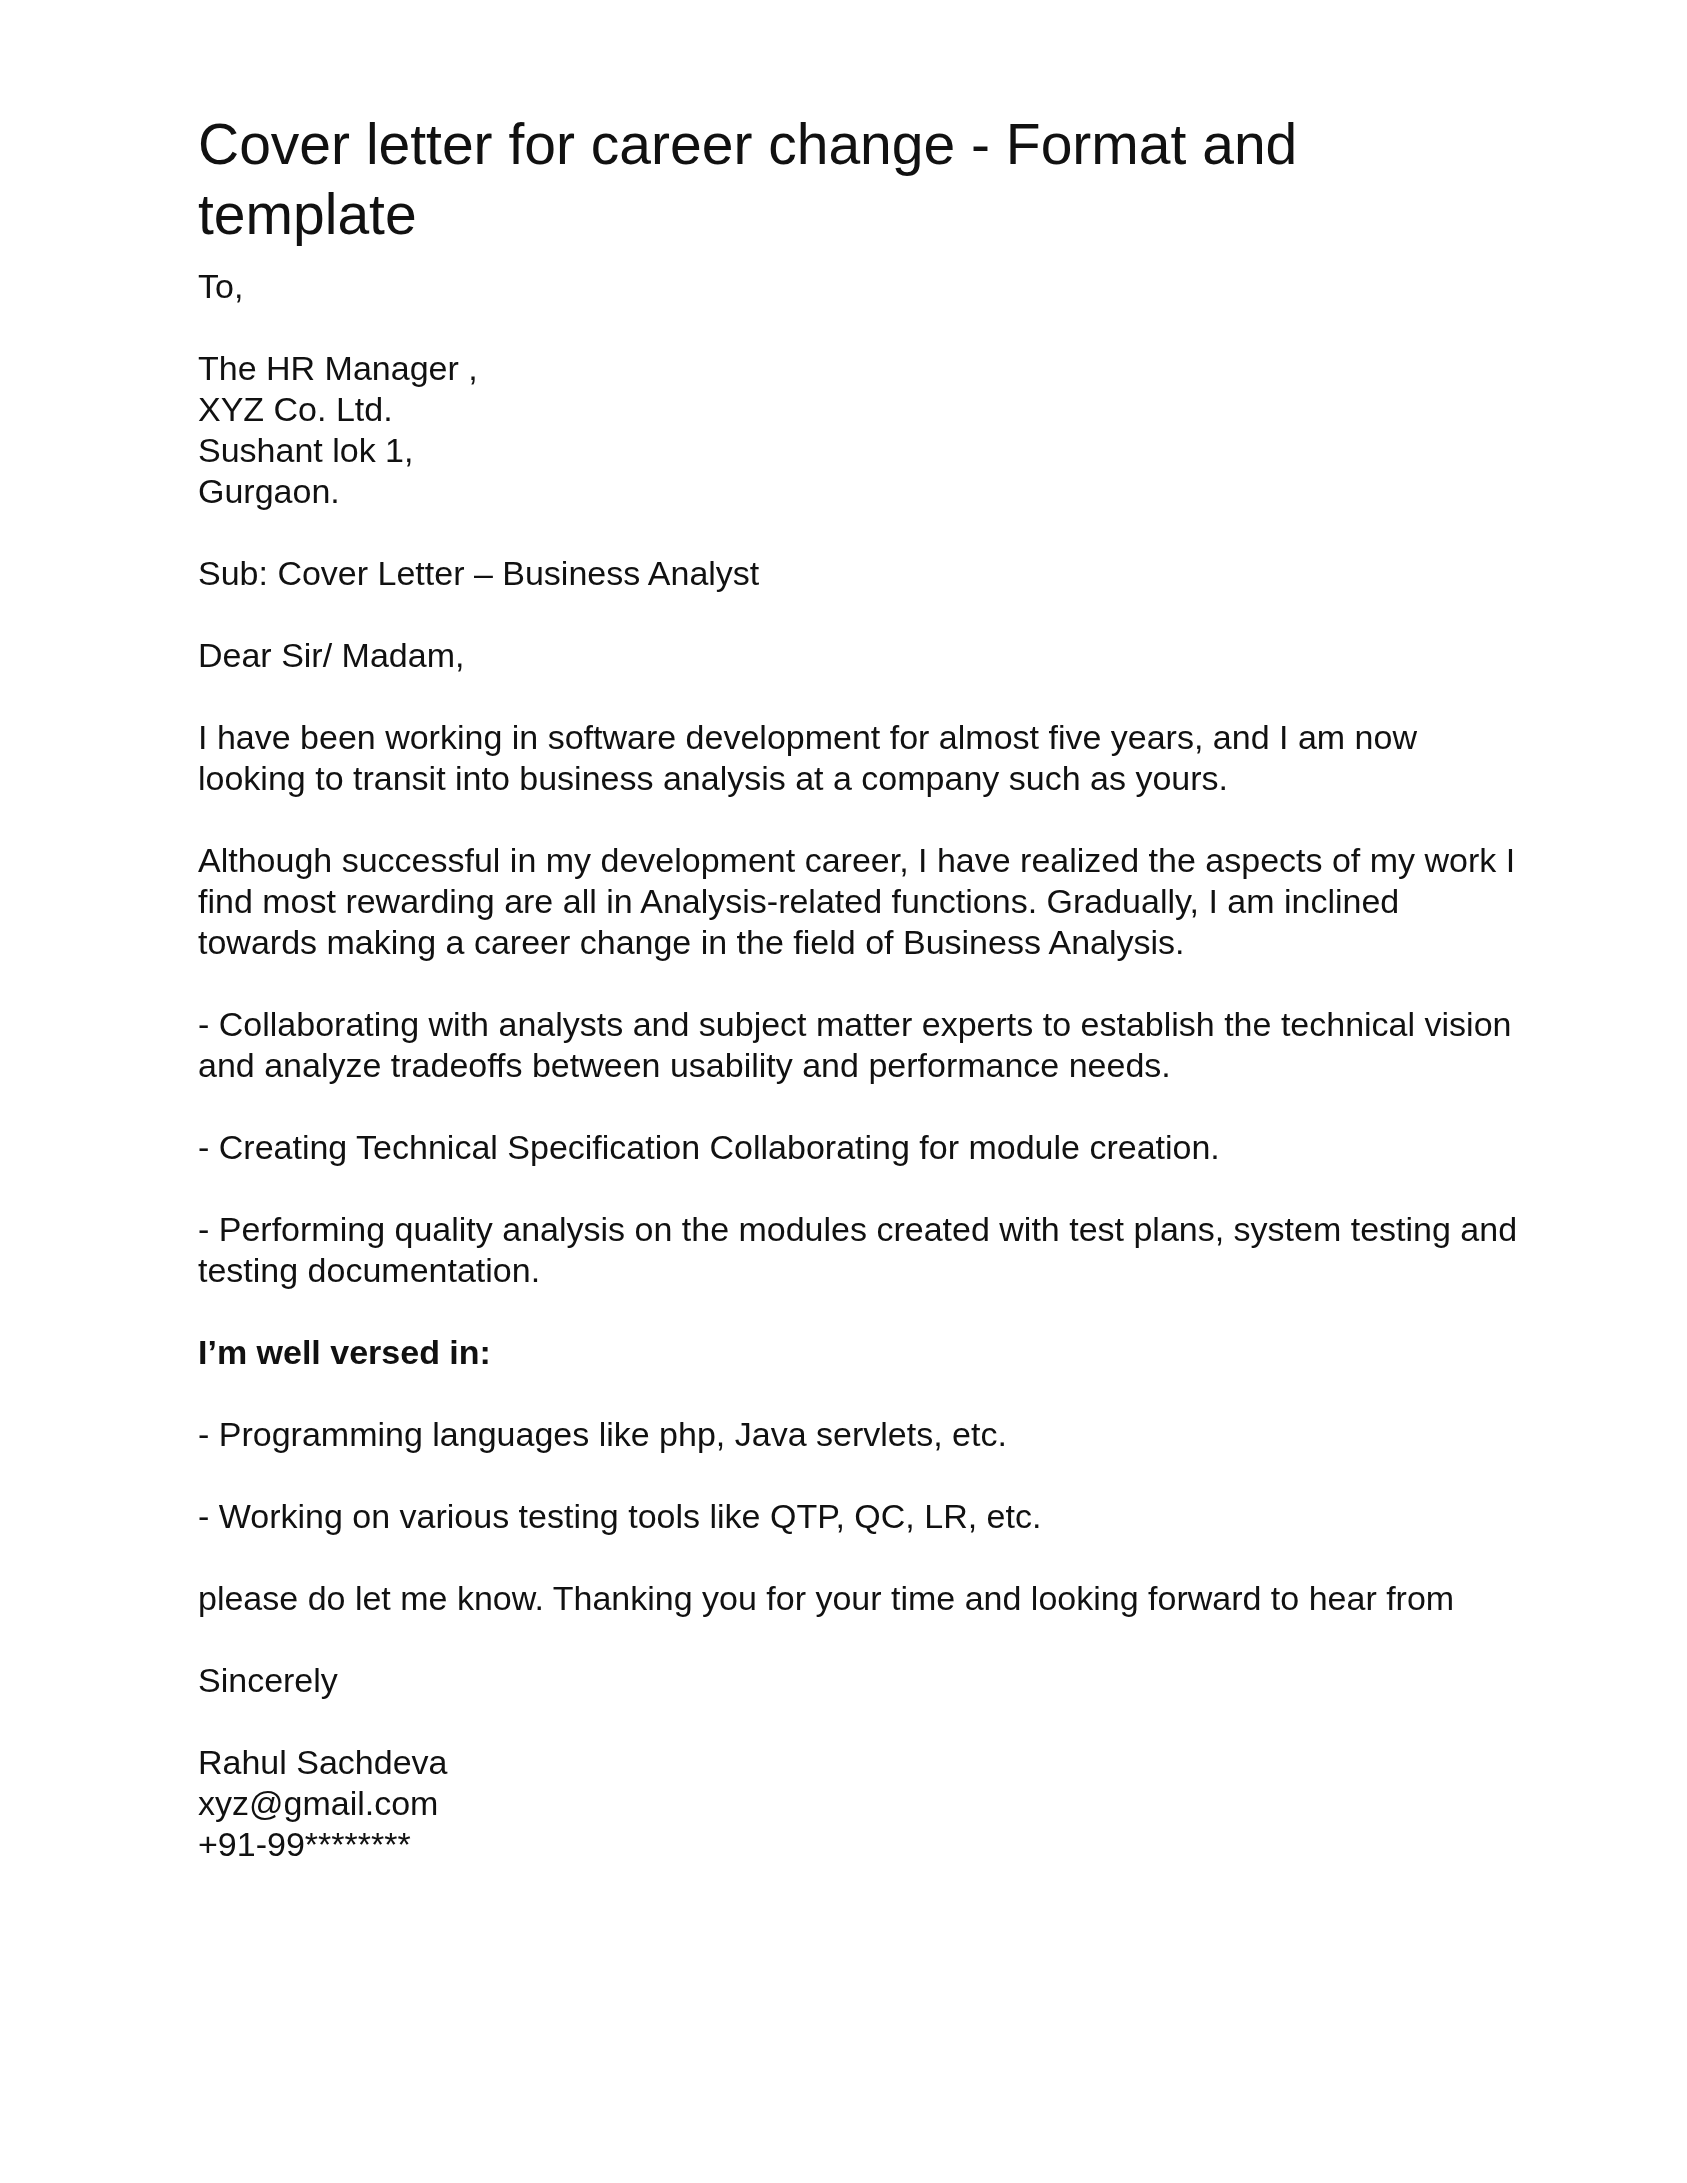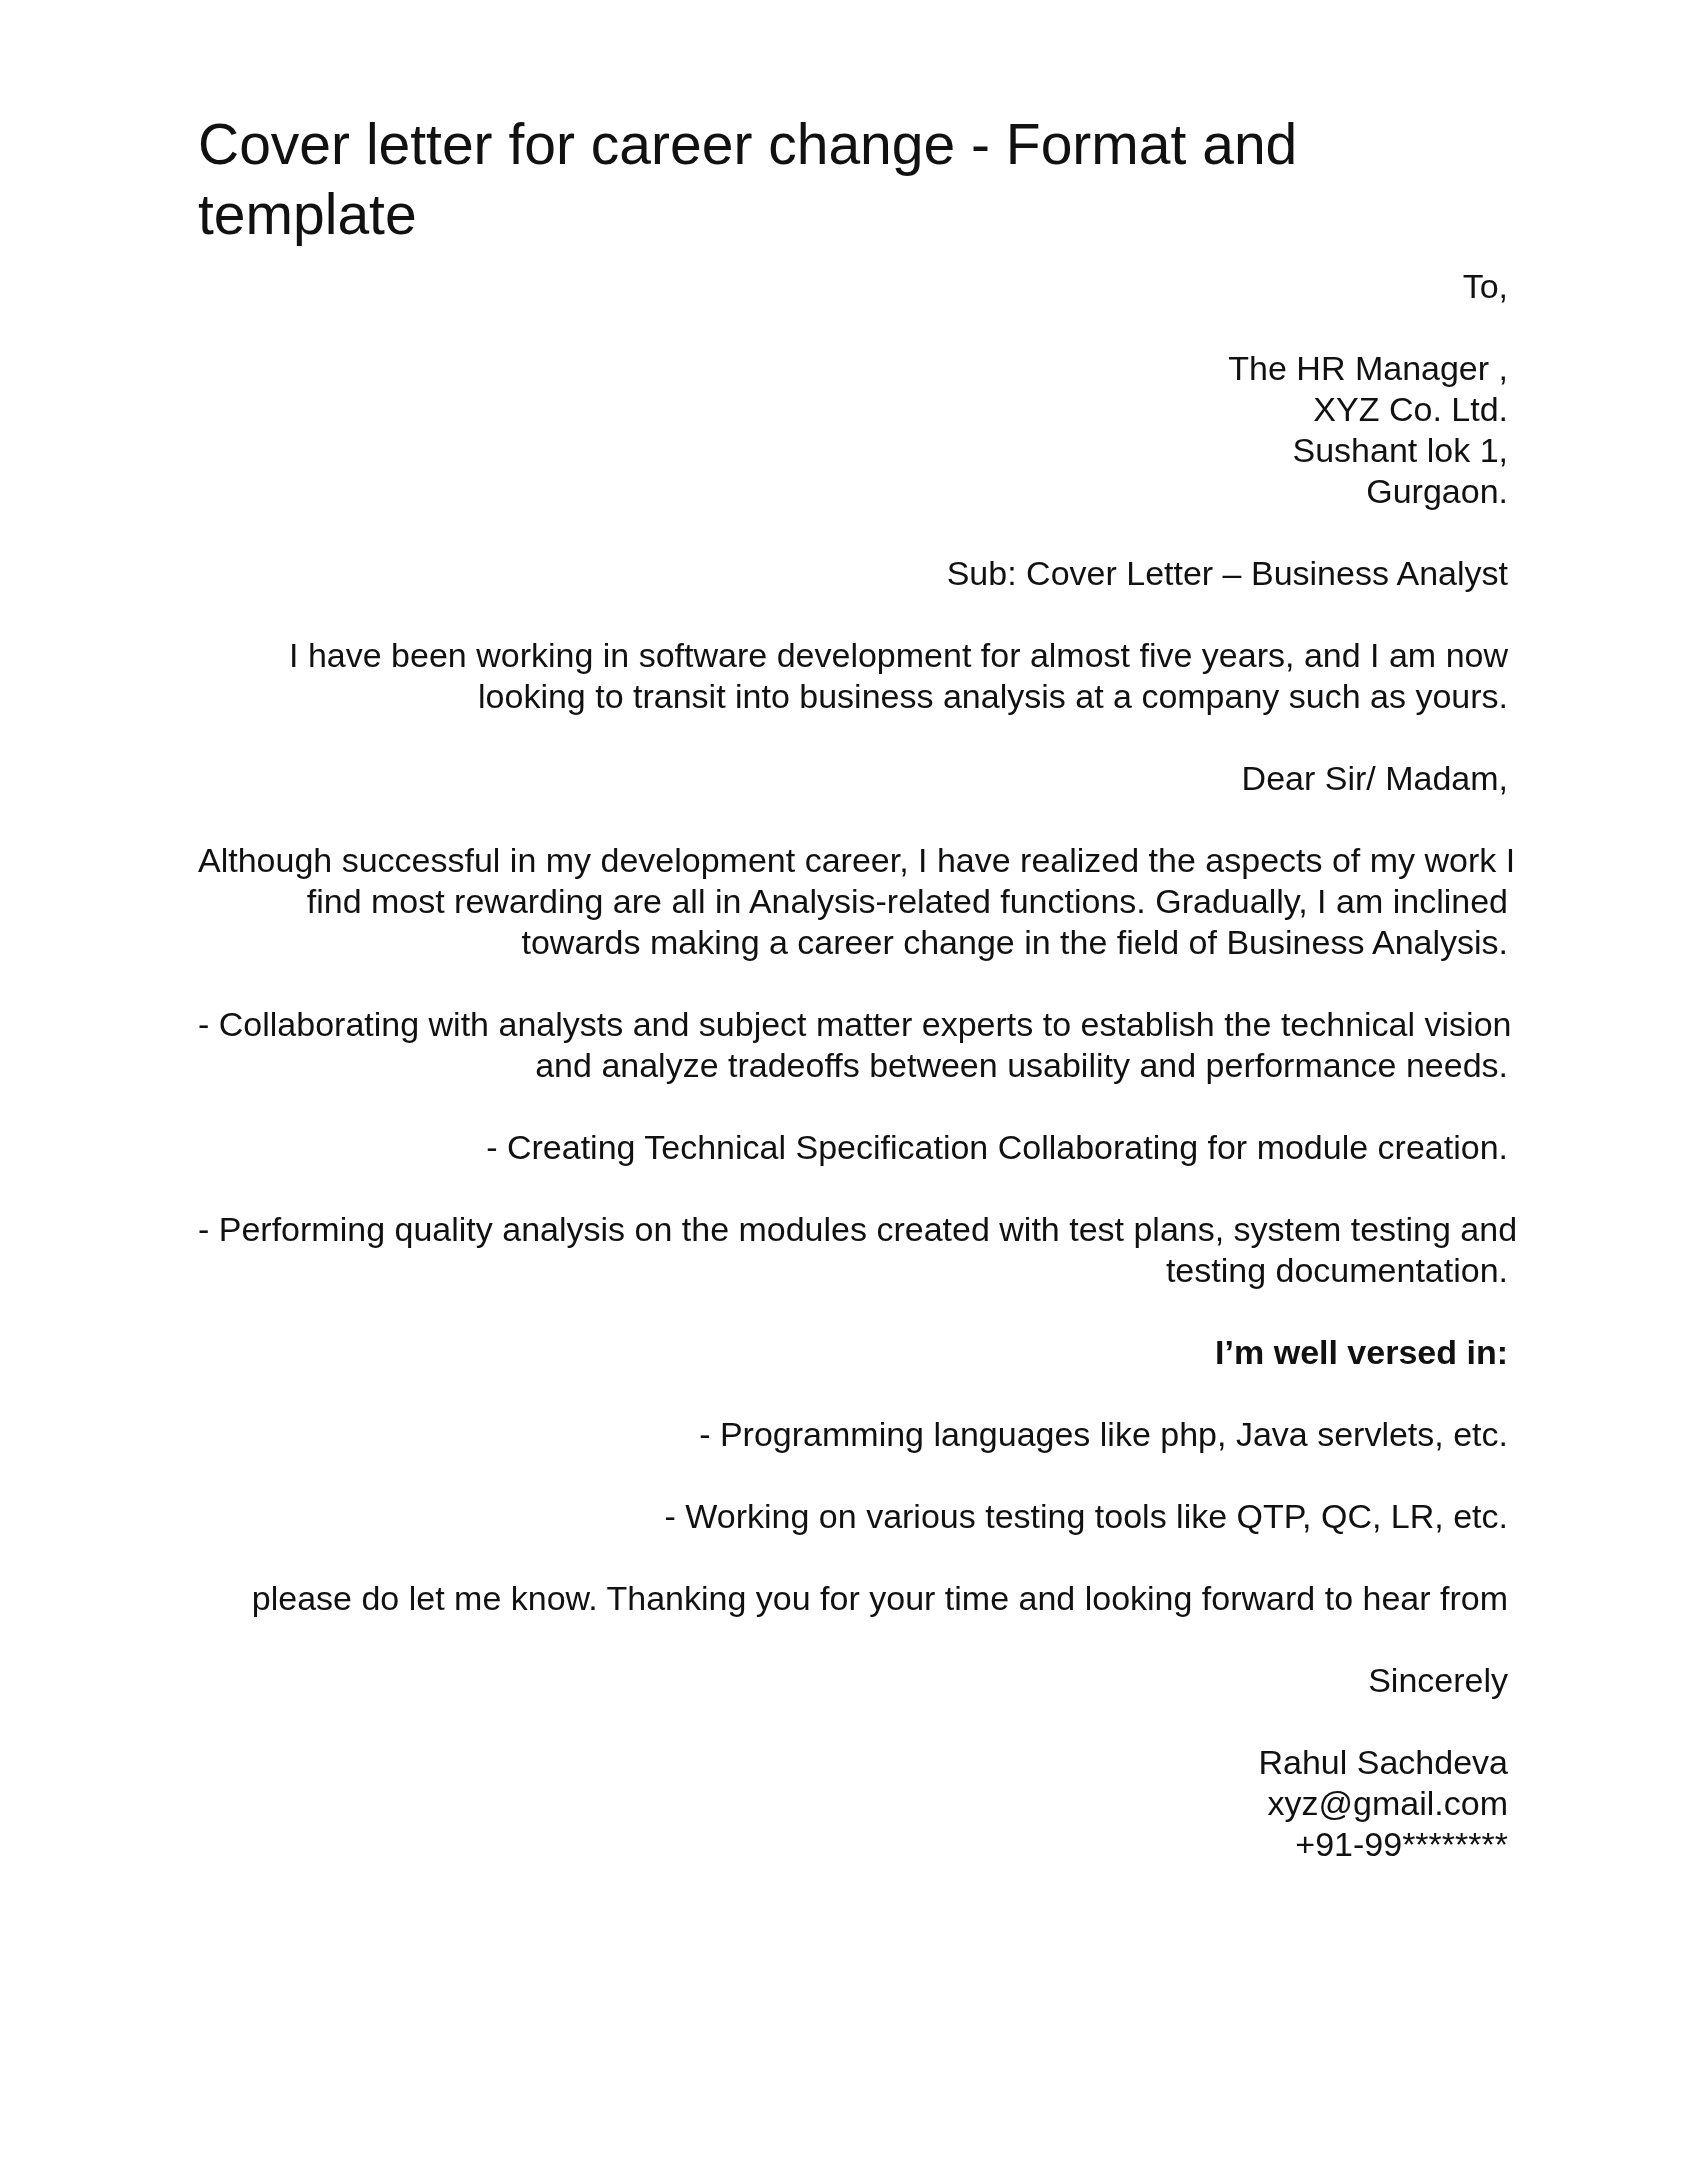--- a/index.html
+++ b/index.html
@@ -35,21 +35,20 @@
     line-height: 41px;
     margin: 0 0 41px 0;
     font-weight: 400;
   }
   .para.bold {
     font-weight: 700;
   }
   .line {
     display: block;
     white-space: pre;
-    text-align: right;
   }
 </style>
 </head>
 <body>
 
 <main class="page">
   <h1 class="doc-title">
     <span class="t-line">Cover letter for career change - Format and</span>
     <span class="t-line">template</span>
   </h1>
@@ -60,25 +59,25 @@
       <div class="para">
         <span class="line">The HR Manager ,</span>
         <span class="line">XYZ Co. Ltd.</span>
         <span class="line">Sushant lok 1,</span>
         <span class="line">Gurgaon.</span>
       </div>
       <div class="para">
         <span class="line">Sub: Cover Letter – Business Analyst</span>
       </div>
       <div class="para">
+        <span class="line">Dear Sir/ Madam,</span>
+      </div>
+      <div class="para">
         <span class="line">I have been working in software development for almost five years, and I am now</span>
         <span class="line">looking to transit into business analysis at a company such as yours.</span>
-      </div>
-      <div class="para">
-        <span class="line">Dear Sir/ Madam,</span>
       </div>
       <div class="para">
         <span class="line">Although successful in my development career, I have realized the aspects of my work I</span>
         <span class="line">find most rewarding are all in Analysis-related functions. Gradually, I am inclined</span>
         <span class="line">towards making a career change in the field of Business Analysis.</span>
       </div>
       <div class="para">
         <span class="line">- Collaborating with analysts and subject matter experts to establish the technical vision</span>
         <span class="line">and analyze tradeoffs between usability and performance needs.</span>
       </div>

